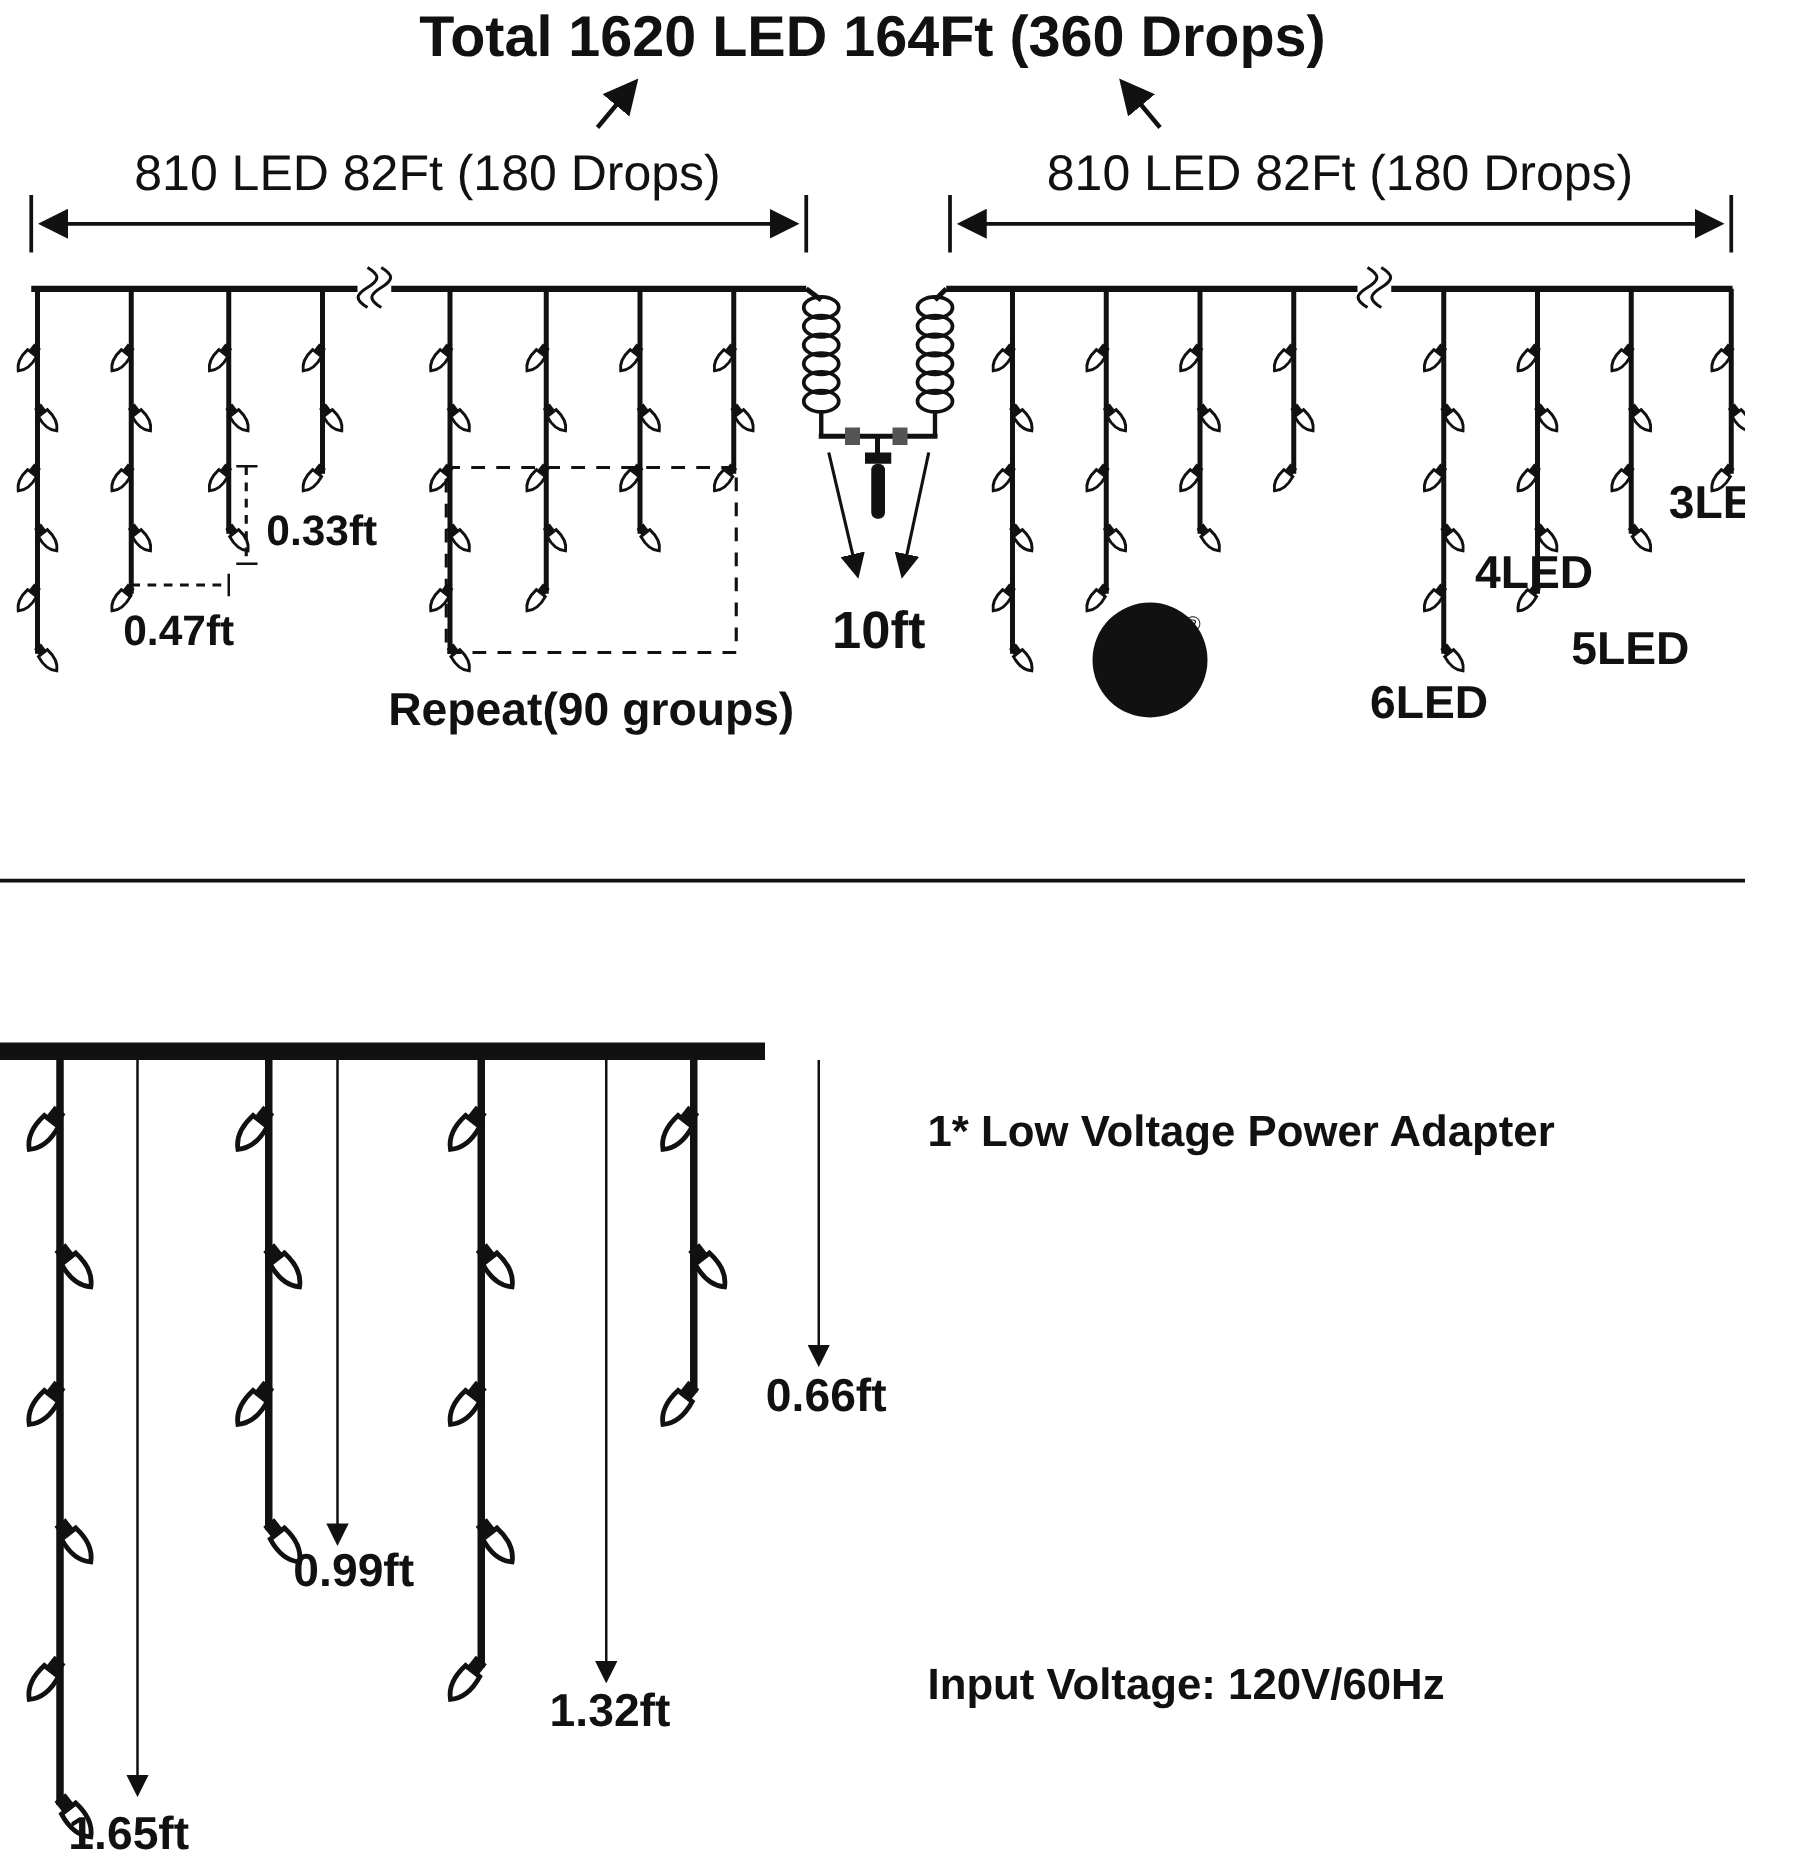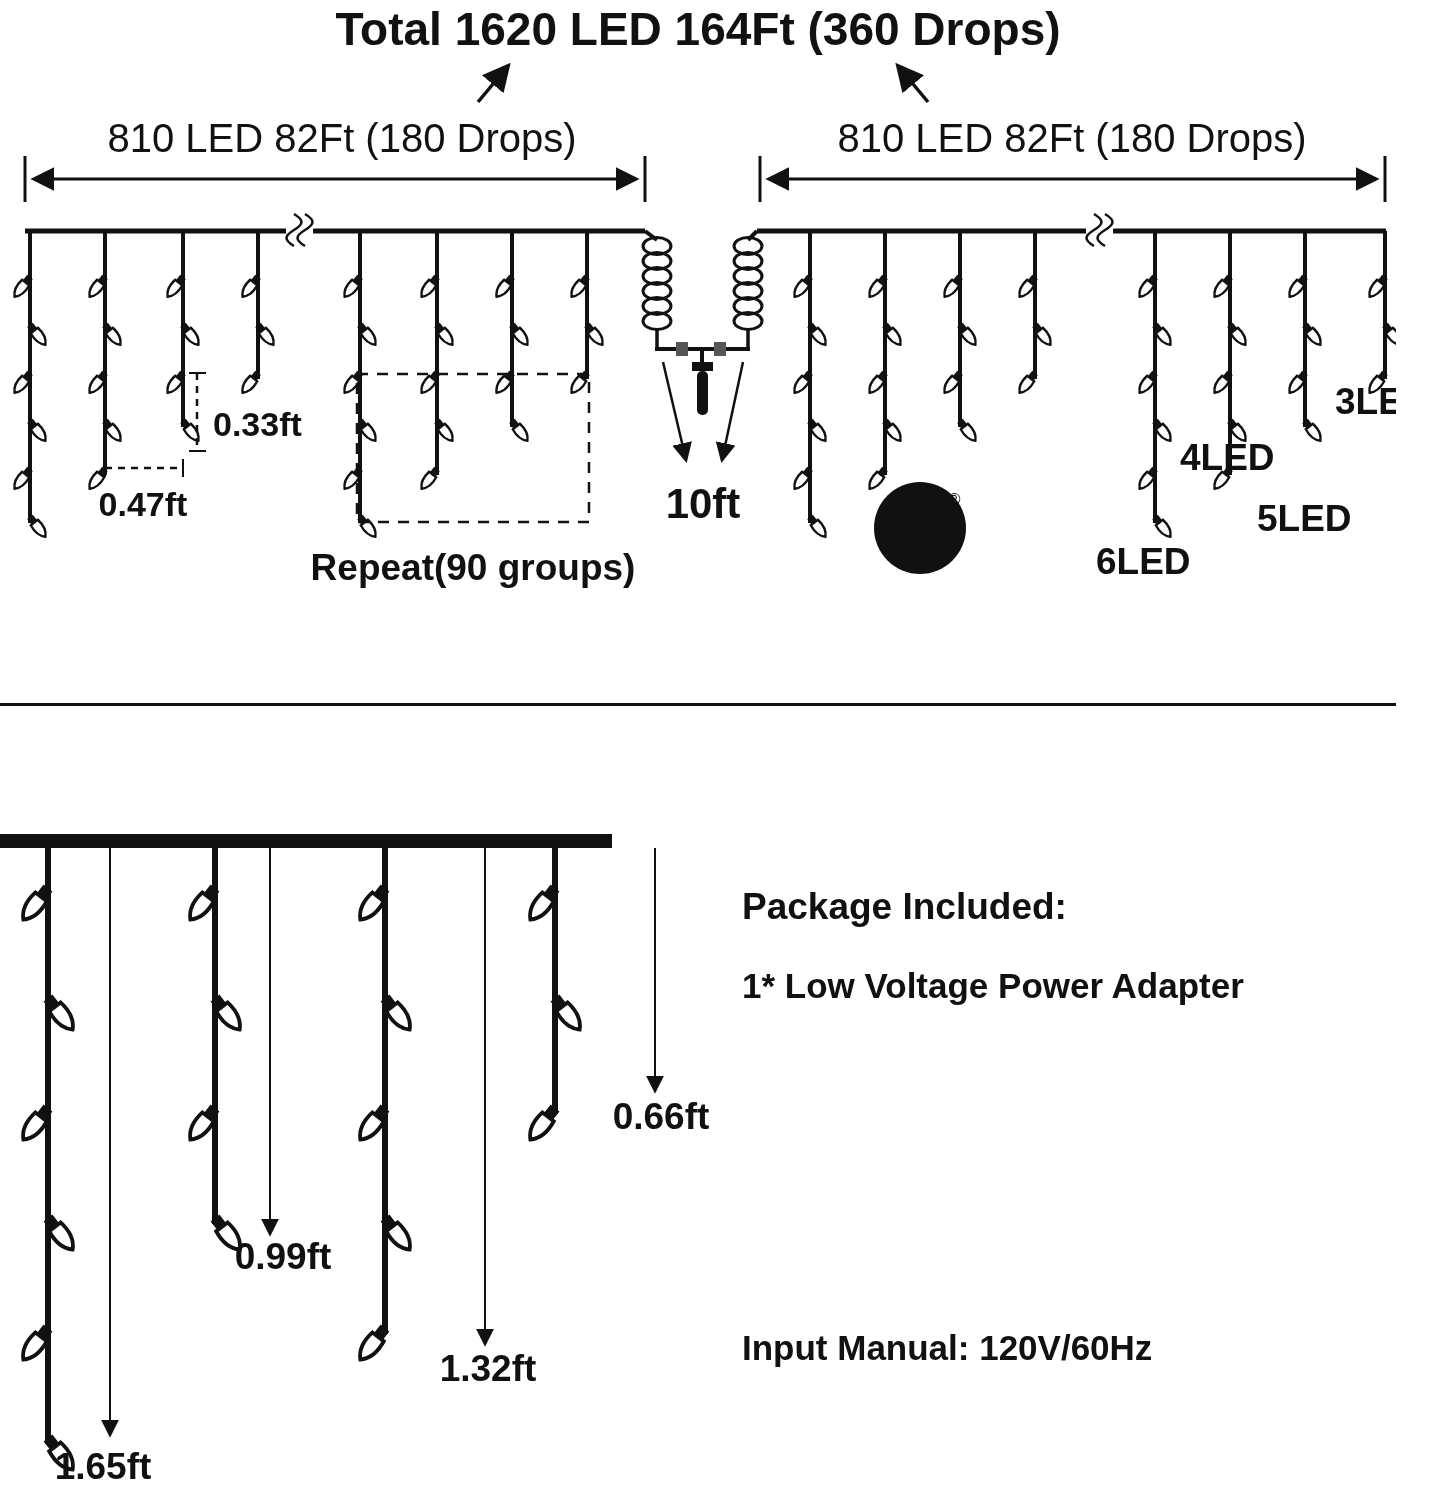--- a/index.html
+++ b/index.html
@@ -268,21 +268,20 @@
       <line x1="655" y1="19" x2="655" y2="262" marker-end="url(#ah2)"></line>
     </g>
 
     <text x="103" y="650" text-anchor="middle" class="t-bold" font-size="37">1.65ft</text>
     <text x="283" y="440" text-anchor="middle" class="t-bold" font-size="37">0.99ft</text>
     <text x="488" y="552" text-anchor="middle" class="t-bold" font-size="37">1.32ft</text>
     <text x="661" y="300" text-anchor="middle" class="t-bold" font-size="37">0.66ft</text>
   </svg>
 
   <div class="package">
-    <h2 class="pkg-head">Package Included:</h2>
     <div class="pkg-item">1* Low Voltage Power Adapter</div>
   </div>
 
   <div class="voltage">
-    <div class="v-line">Input Manual: 120V/60Hz</div>
+    <div class="v-line">Input Voltage: 120V/60Hz</div>
   </div>
 
 </div>
 
 </body></html>

